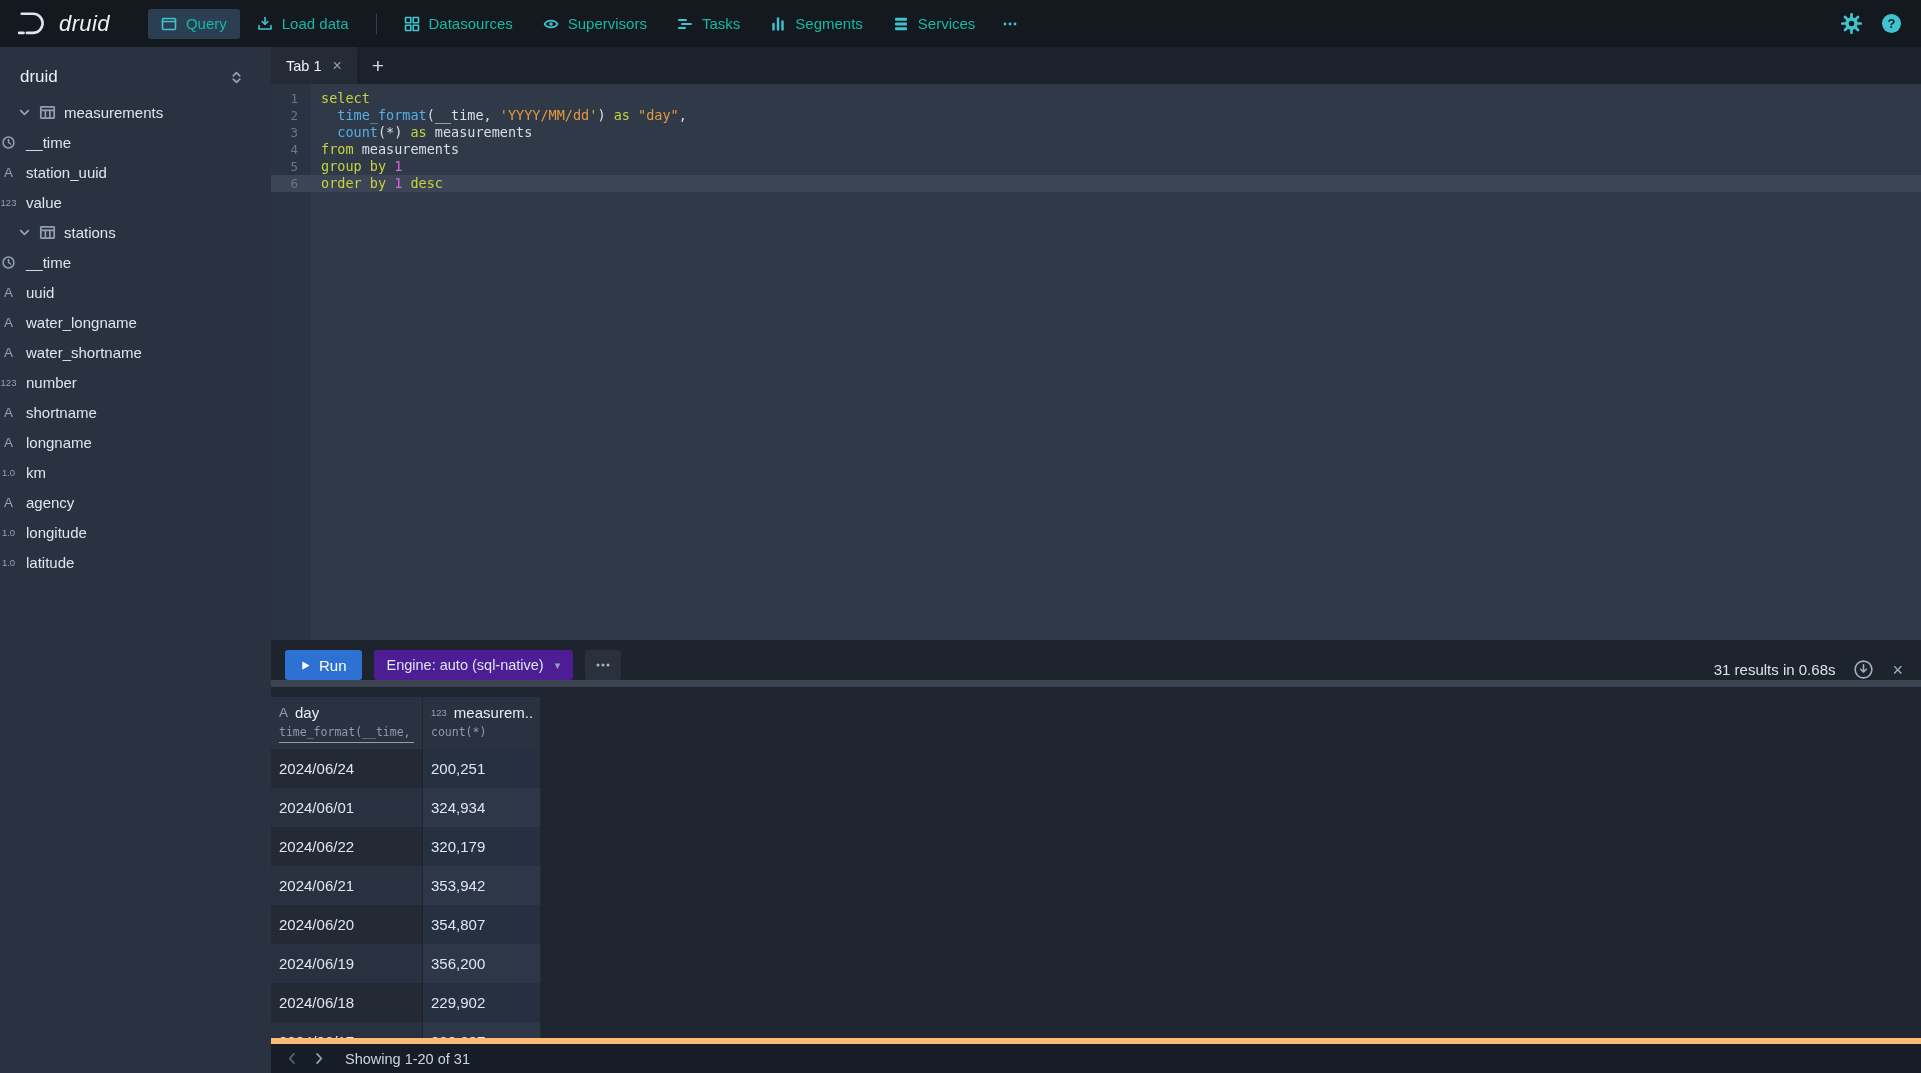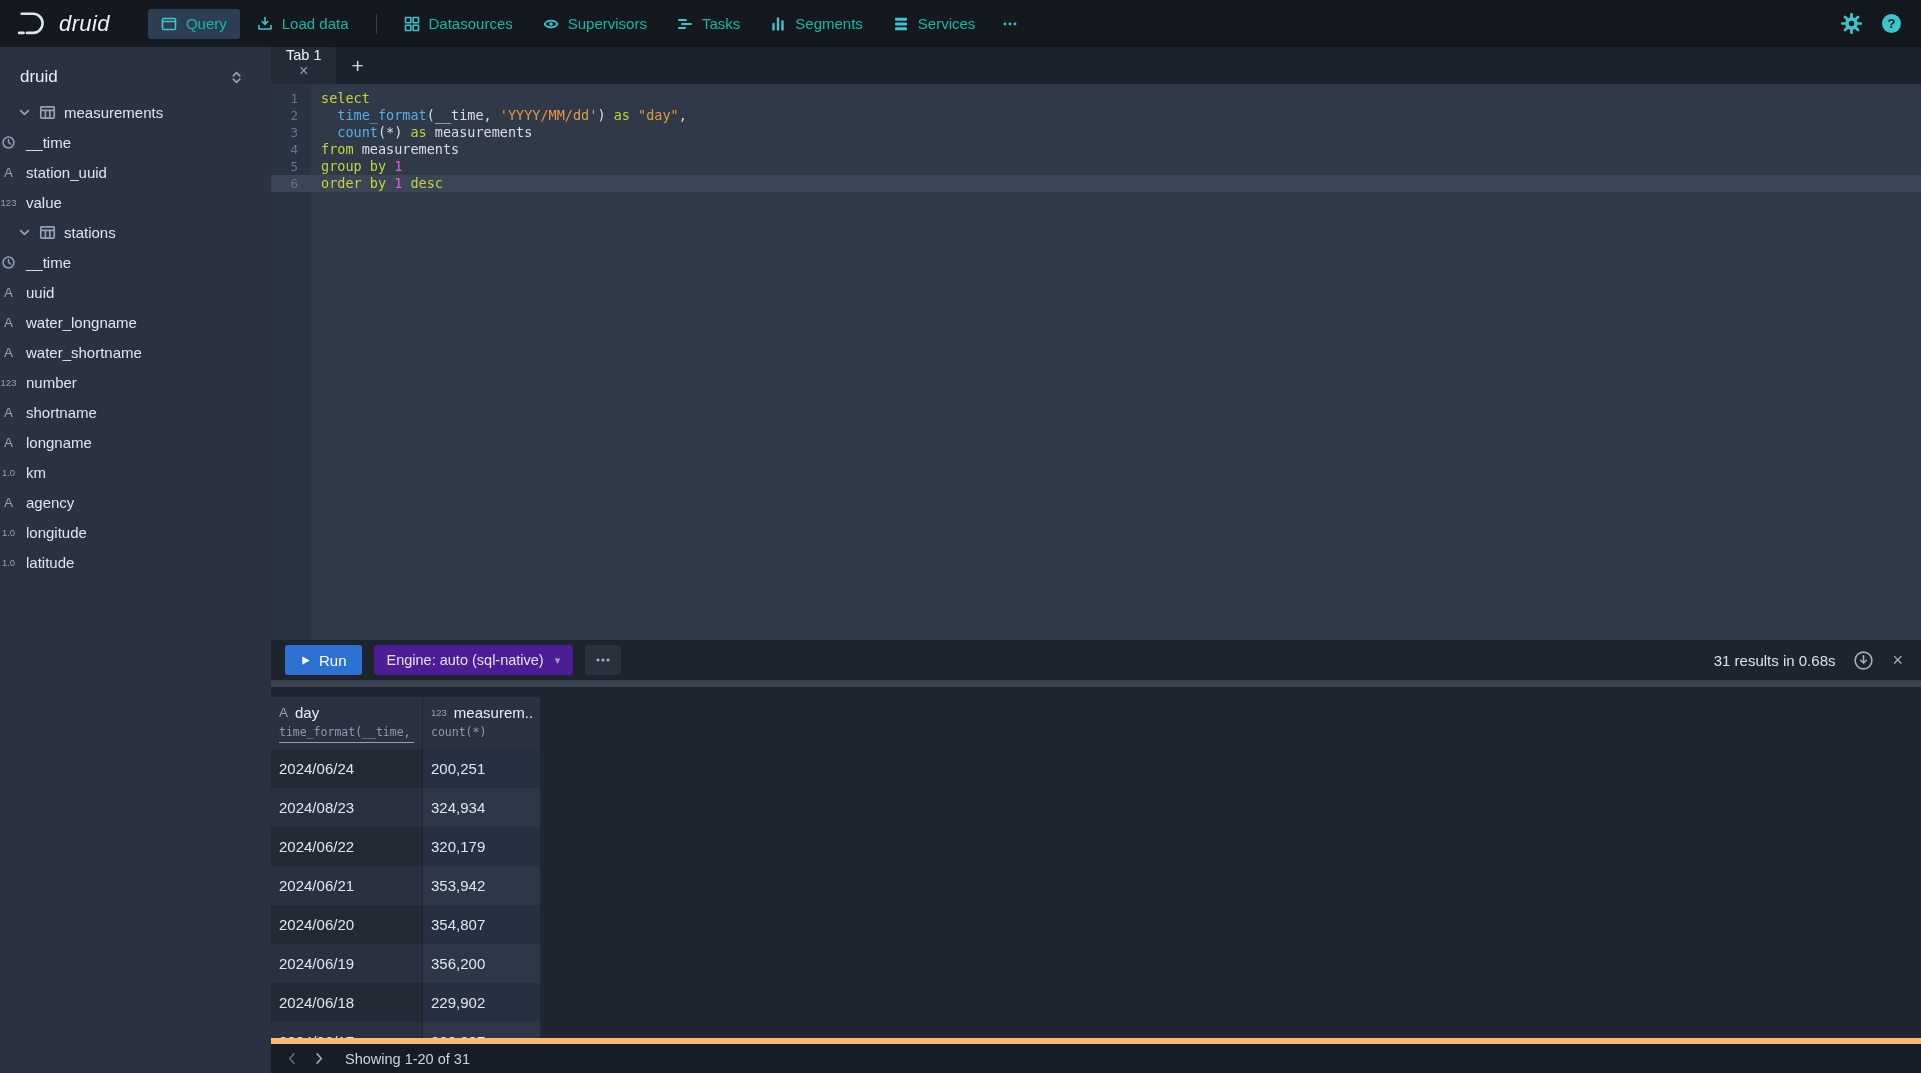--- a/index.html
+++ b/index.html
@@ -38,42 +38,42 @@
   .caret-ic{width:13px;height:13px;color:#93a0b2;flex:none;}
   .tree-ic{width:17px;height:17px;color:#93a0b2;flex:none;}
   .clock-ic{width:15px;height:15px;color:#93a0b2;}
   .tree-label{font-size:15px;color:#dee5ee;white-space:nowrap;}
   .type-wrap{width:17px;display:flex;justify-content:center;align-items:center;flex:none;color:#93a0b2;}
   .t-abc{font-size:13.5px;color:#93a0b2;}
   .t-sm{font-size:9.5px;color:#93a0b2;}
 
   
   .tabstrip{position:absolute;top:47px;left:271px;right:0;height:37px;background:#1c222c;display:flex;align-items:center;}
-  .tab{height:37px;display:flex;align-items:center;padding:0 15px;background:#242b36;border-radius:3px 3px 0 0;cursor:pointer;flex-direction:column;}
+  .tab{height:37px;display:flex;align-items:center;padding:0 15px;background:#242b36;border-radius:3px 3px 0 0;gap:11px;cursor:pointer;}
   .tab-label{font-size:14.5px;color:#eef2f7;}
   .tab-close{color:#93a0b2;font-size:16px;cursor:pointer;line-height:1;}
   .tab-add{color:#cfd7e2;font-size:21px;padding:0 15px;cursor:pointer;display:flex;align-items:center;height:100%;}
 
   
   .editor{position:absolute;top:84px;left:271px;right:0;height:556px;
     background:linear-gradient(90deg,#2a3342 0,#2a3342 40px,#303948 40px);
     font-family:"DejaVu Sans Mono",monospace;cursor:text;}
   .code-lines{padding-top:6px;}
   .code-line{display:flex;height:17px;line-height:17px;font-size:13.5px;}
   .code-line.current{background:#3b4556;}
   .ln{width:40px;flex:none;text-align:right;padding-right:13px;box-sizing:border-box;color:#68758c;font-size:12.5px;}
   .code-text{padding-left:10px;white-space:pre;}
   .tok-kw{color:#c4d43e;}
   .tok-fn{color:#56aee8;}
   .tok-str{color:#e49b40;}
   .tok-num{color:#d465d4;}
   .tok-pl{color:#d9dfe8;}
 
   
-  .runbar{position:absolute;top:640px;left:271px;right:0;height:40px;background:#1e242e;display:flex;align-items:center;}
+  .runbar{position:absolute;top:640px;left:271px;right:0;height:40px;background:#1e242e;display:flex;align-items:flex-end;}
   .run-btn{display:flex;align-items:center;gap:8px;height:30px;padding:0 15px;margin-left:14px;background:#2d72d2;border:none;border-radius:3px;color:#fff;font-size:15px;font-family:inherit;cursor:pointer;}
   .play-ic{width:11px;height:11px;}
   .engine-btn{display:flex;align-items:center;gap:11px;height:30px;padding:0 13px;margin-left:12px;background:#4c1d95;border:none;border-radius:3px;color:#dde4ee;font-size:14.5px;font-family:inherit;cursor:pointer;}
   .caret-down{color:#97a3b3;font-size:11px;line-height:1;}
   .more-btn{display:flex;align-items:center;justify-content:center;width:36px;height:30px;margin-left:12px;background:#2a313d;border:none;border-radius:3px;color:#aab5c3;cursor:pointer;}
   .more-ic{width:16px;height:16px;}
   .runbar-right{margin-left:auto;display:flex;align-items:center;gap:18px;margin-right:18px;}
   .results-summary{color:#dbe2ec;font-size:15px;white-space:nowrap;}
   .dl-ic{width:21px;height:21px;color:#a6b1c0;}
   .close-x{color:#a6b1c0;font-size:18px;line-height:1;cursor:pointer;}
@@ -417,21 +417,21 @@
         </div>
         <div class="h-expr">count(*)</div>
       </div>
     </div>
   <div class="tbody">
       <div class="trow odd">
         <div class="tcell c0" style="width:152px">2024/06/24</div>
         <div class="tcell c1" style="width:118px">200,251</div>
       </div>
       <div class="trow even">
-        <div class="tcell c0" style="width:152px">2024/08/23</div>
+        <div class="tcell c0" style="width:152px">2024/06/01</div>
         <div class="tcell c1" style="width:118px">324,934</div>
       </div>
       <div class="trow odd">
         <div class="tcell c0" style="width:152px">2024/06/22</div>
         <div class="tcell c1" style="width:118px">320,179</div>
       </div>
       <div class="trow even">
         <div class="tcell c0" style="width:152px">2024/06/21</div>
         <div class="tcell c1" style="width:118px">353,942</div>
       </div>

